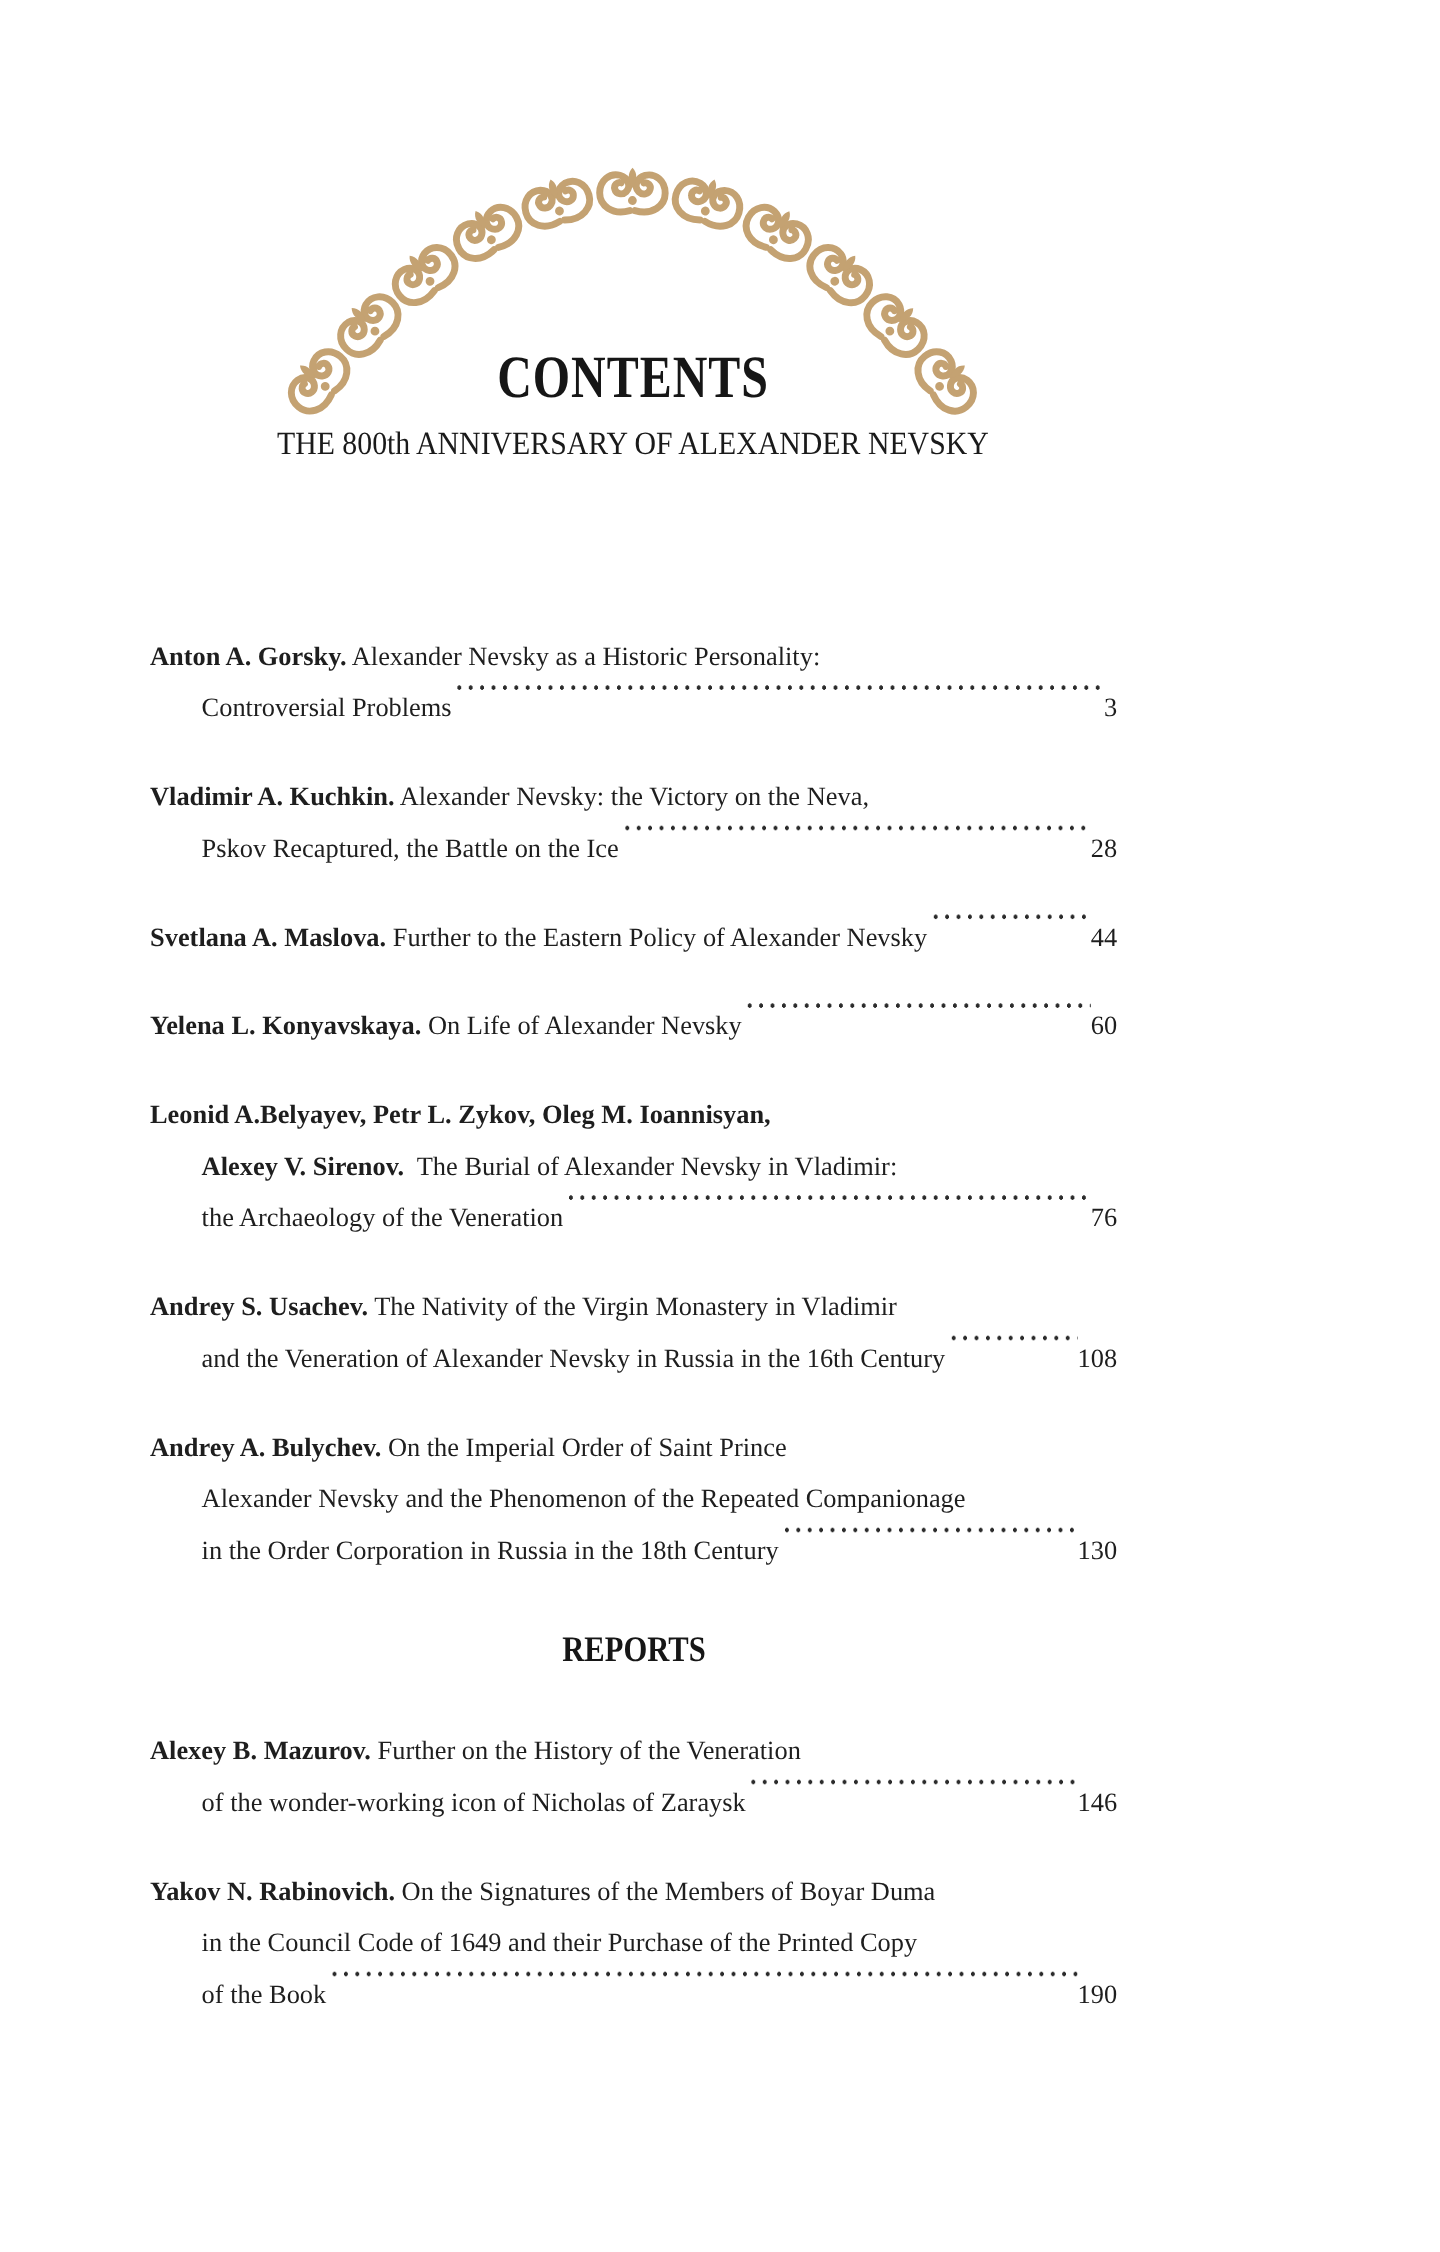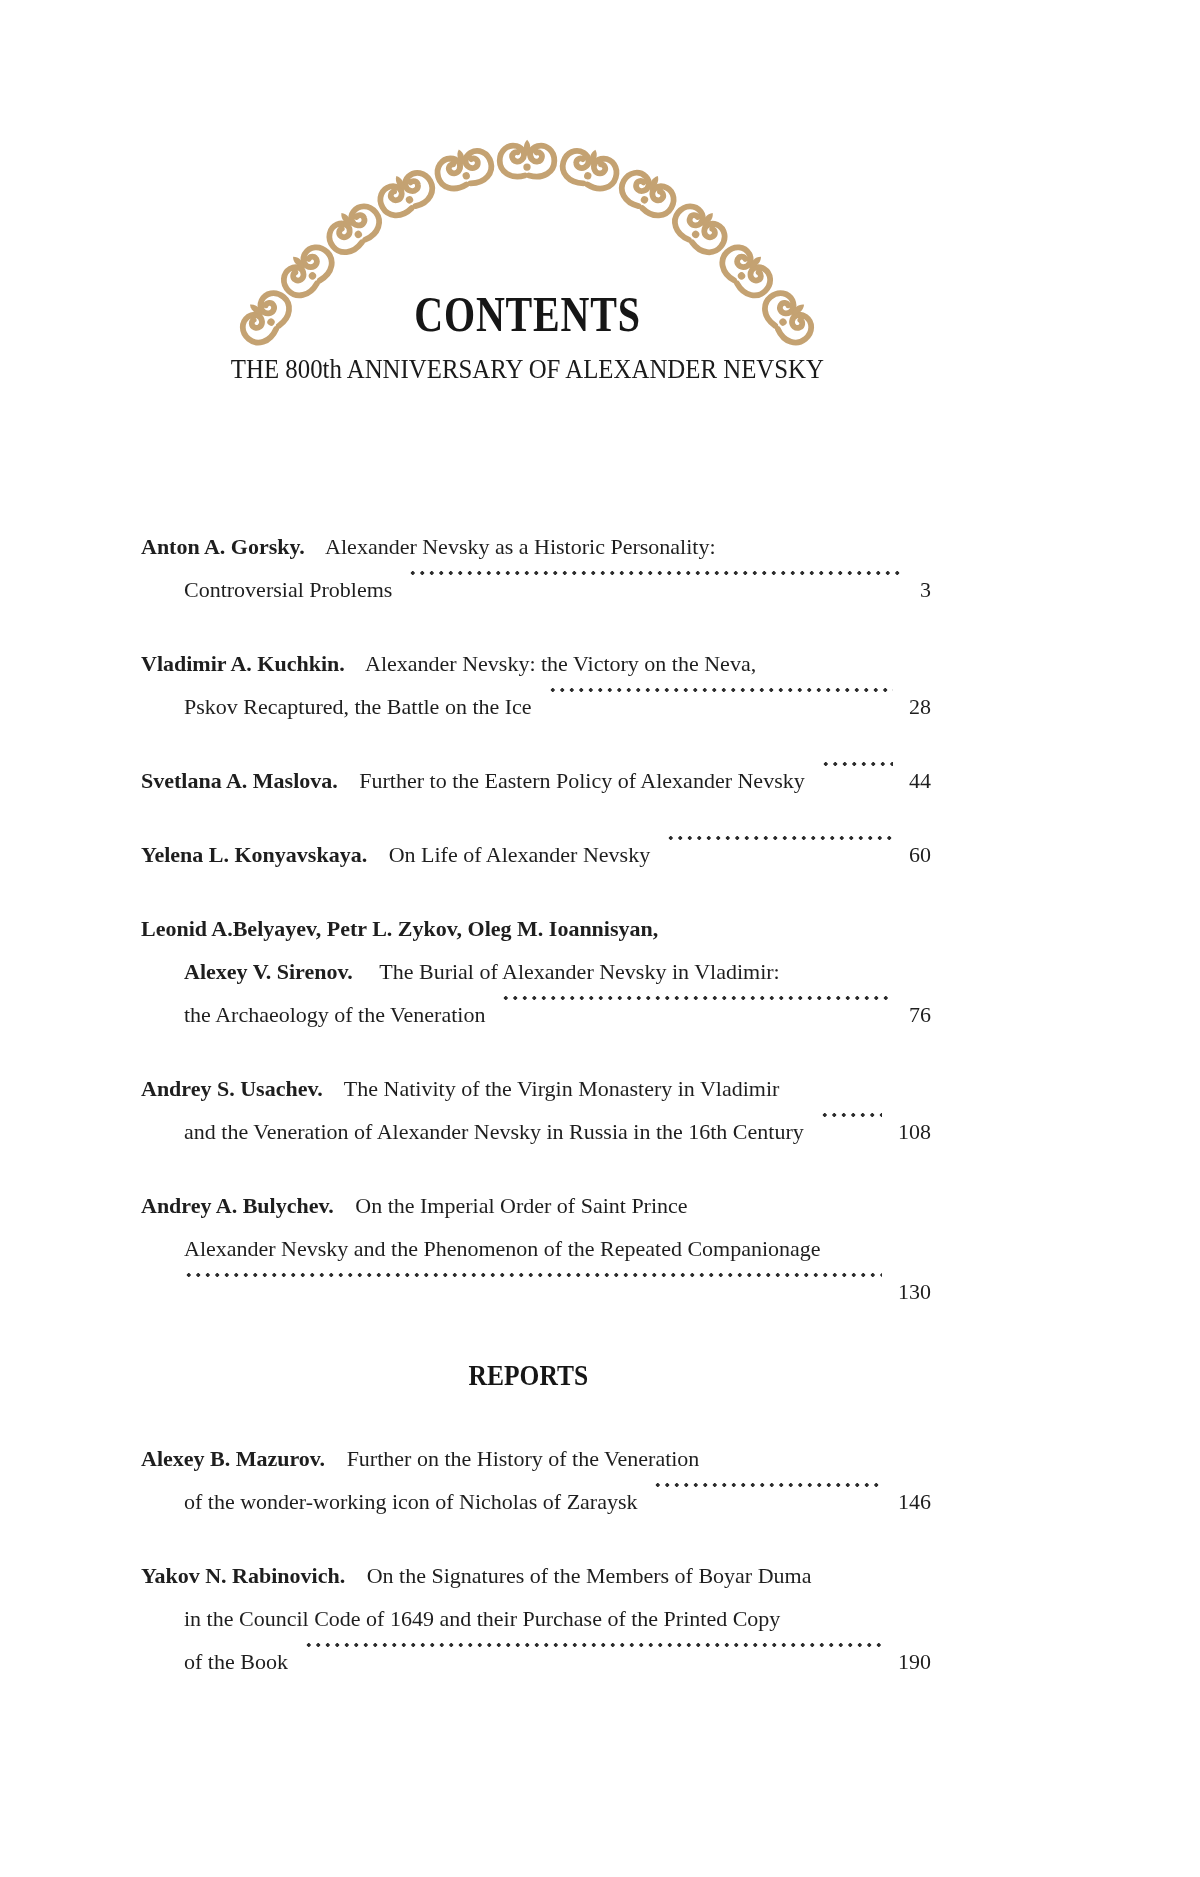--- a/index.html
+++ b/index.html
@@ -29,21 +29,21 @@
     position:absolute; top:400px; left:60px; width:935px; text-align:center;
     font-size:25px; font-weight:bold; line-height:32px; color:#1a1a1a;
   }
 
   .toc {
     position:absolute; top:525px; left:125px; width:806px;
     font-size:22px; line-height:43px; color:#1e1e1e;
   }
   .entry { margin-bottom:31px; }
   .line { white-space:normal; }
-  .line span { white-space:pre-wrap;margin-left:16px; }
+  .line span { white-space:pre-wrap; }
   .line.indent { padding-left:43px; }
   .line.haspage { display:flex; align-items:center; }
   .line.haspage .t, .line.haspage .author { flex:0 0 auto; }
   .author { font-weight:bold; }
   .lead {
     flex:1 1 auto; align-self:stretch; min-width:10px; margin-left:2px;
     background-image:radial-gradient(circle, #2b2b2b 1.5px, rgba(0,0,0,0) 1.9px);
     background-size:9.5px 9.5px; background-repeat:repeat-x;
     background-position:3px bottom 9px;
   }
@@ -142,20 +142,21 @@
         <div class="line indent haspage">
           <span class="t">and the Veneration of Alexander Nevsky in Russia in the 16th Century</span>
           <span class="lead"></span>
           <span class="pg">108</span>
         </div>
       </div>
       <div class="entry">
         <div class="line"><span class="author">Andrey A. Bulychev.</span><span class="t"> On the Imperial Order of Saint Prince</span></div>
         <div class="line indent"><span class="t">Alexander Nevsky and the Phenomenon of the Repeated Companionage</span></div>
         <div class="line indent haspage">
+          <span class="t">in the Order Corporation in Russia in the 18th Century</span>
           <span class="lead"></span>
           <span class="pg">130</span>
         </div>
       </div>
       <div class="sec-heading"><span class="squeeze sq85">REPORTS</span></div>
       <div class="entry">
         <div class="line"><span class="author">Alexey B. Mazurov.</span><span class="t"> Further on the History of the Veneration</span></div>
         <div class="line indent haspage">
           <span class="t">of the wonder-working icon of Nicholas of Zaraysk</span>
           <span class="lead"></span>

